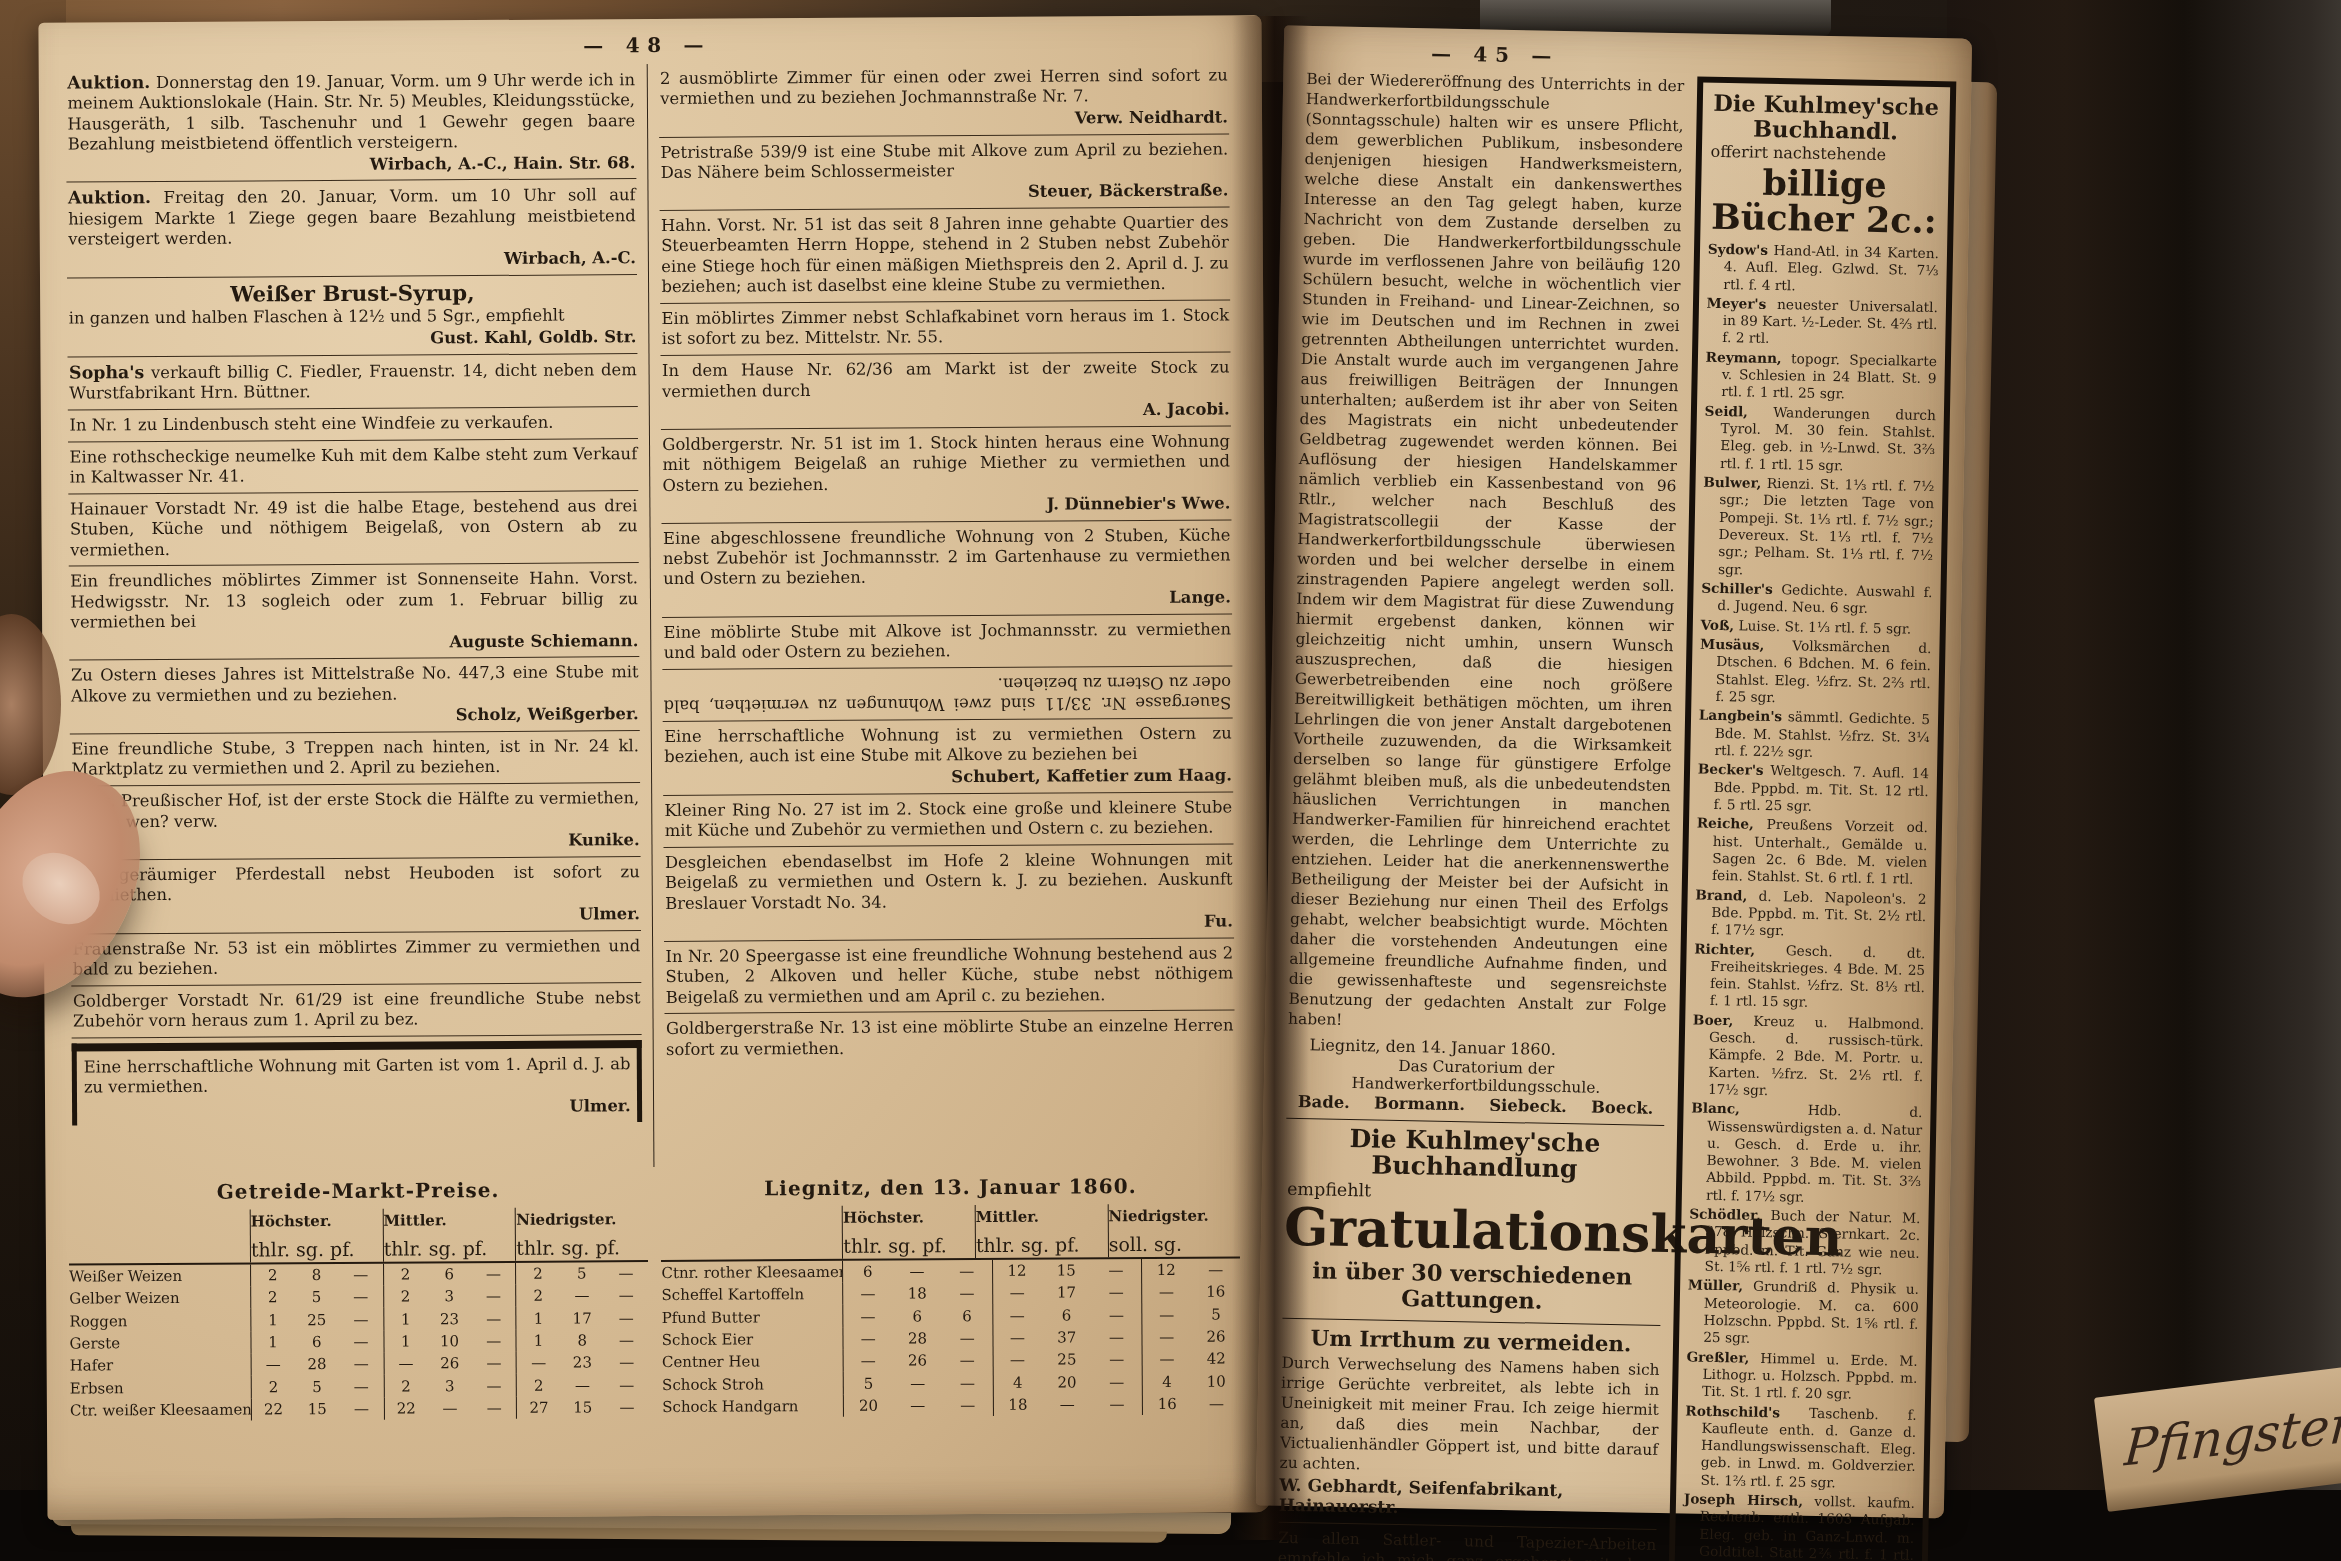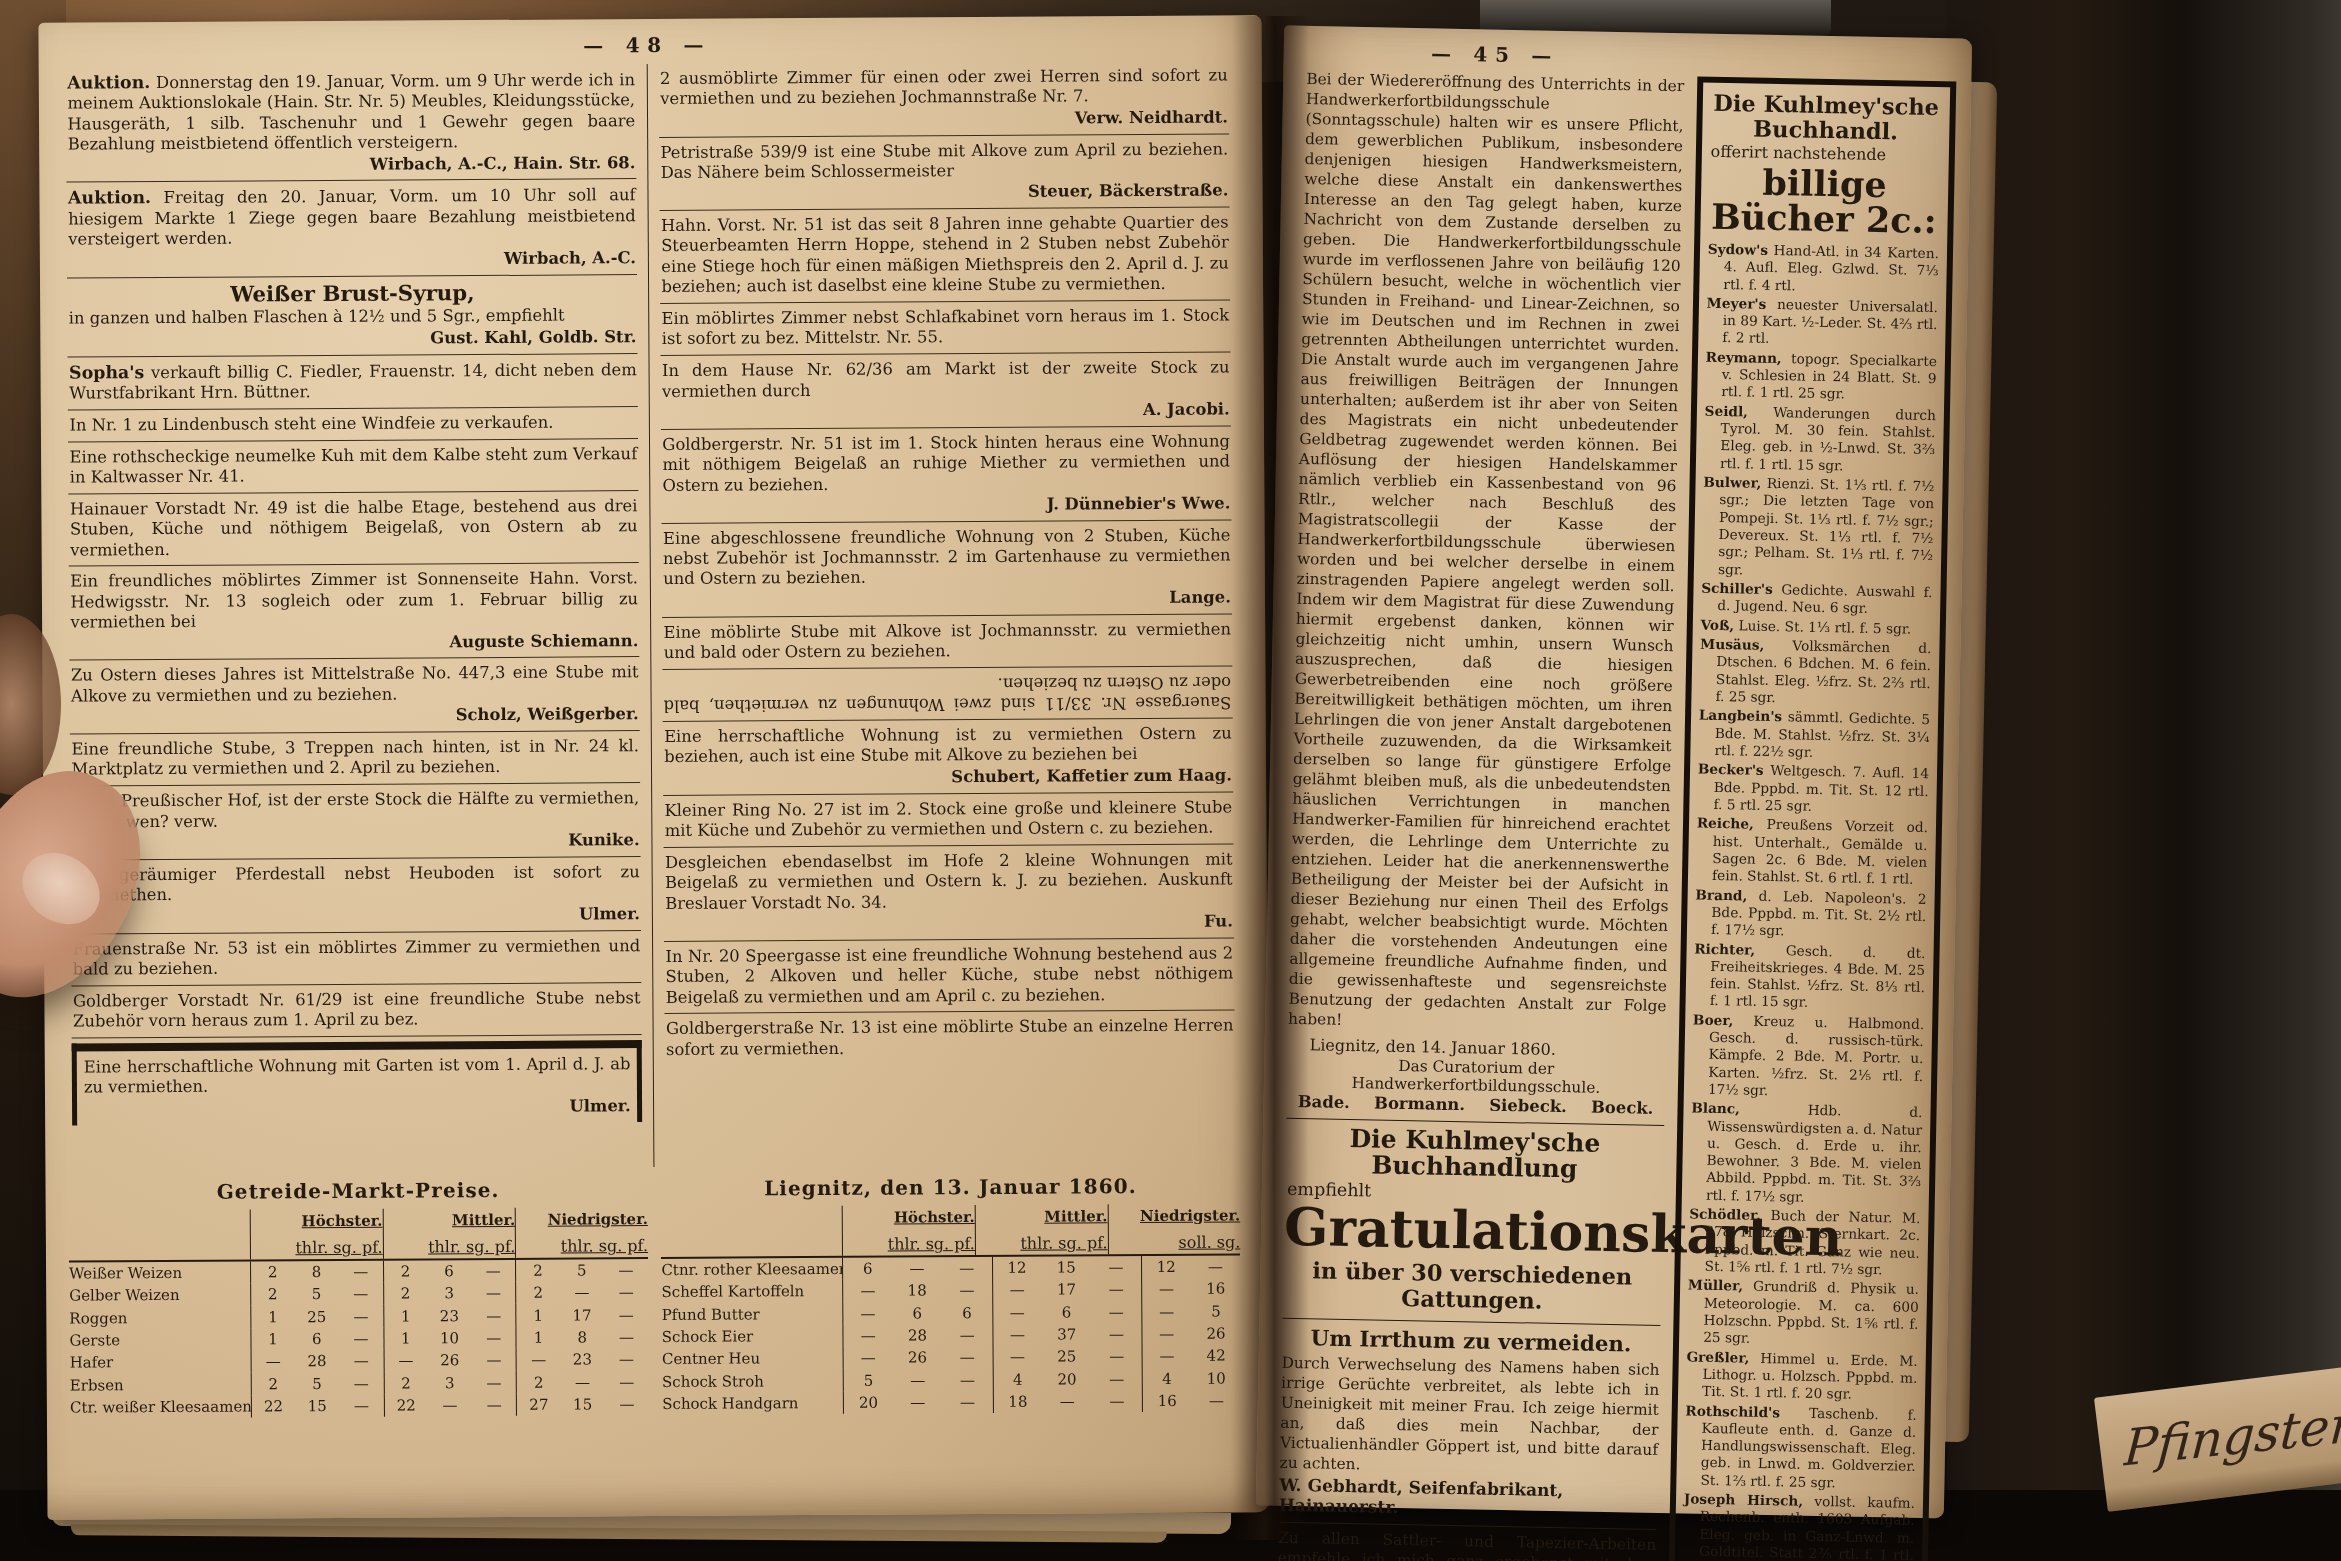--- a/index.html
+++ b/index.html
@@ -38,23 +38,23 @@
   .ad--centerlead .lead{display:block;text-align:center;font-size:1.3em;line-height:1.1;margin-bottom:2.2px;}
   .ad--boxed{border-top:8.8px solid #1e150c;border-bottom:8.8px solid #1e150c;border-left:5.5px solid #1e150c;border-right:5.5px solid #1e150c;padding:5.5px 6.6px;margin-top:5.5px;}
   .ad--flipped .adbody{transform:rotate(180deg);}
   
   .market{display:flex;margin-top:10px;}
   .mhalf{flex:1;padding:0 6.6px;}
   .mtitle{font-weight:bold;text-align:center;font-size:20px;letter-spacing:1.1px;margin:0 0 6.6px;}
   .mh{display:flex;border-bottom:2.7px solid #241a10;}
   .mh-spacer{width:181px;}
   .mh-groups{flex:1;display:grid;grid-template-columns:repeat(3,1fr);}
-  .mh-group{text-align:right;border-left:1.1px solid #241a10;padding:2.2px 0 1.1px;text-decoration:underline;}
+  .mh-group{text-align:left;border-left:1.1px solid #241a10;padding:2.2px 0 1.1px;}
   .mh-name{display:block;font-weight:bold;font-size:15px;}
-  .mh-units{display:block;font-size:16px;padding-top:8.8px;}
+  .mh-units{display:block;font-size:19px;padding-top:8.8px;}
   .mrow{display:flex;font-size:15px;}
   .mlabel{width:181px;padding:2.2px 0;white-space:nowrap;overflow:hidden;}
   .mcells{flex:1;display:grid;}
   .mcells.c9{grid-template-columns:repeat(9,1fr);}
   .mcells.c8{grid-template-columns:repeat(8,1fr);}
   .mcells .cell{text-align:center;padding:2.2px 0;}
   .mcells .cell:nth-child(3n+1){border-left:1.1px solid #241a10;}
   
   .pr-body{display:flex;gap:13px;}
   .pr-main{width:378px;}

